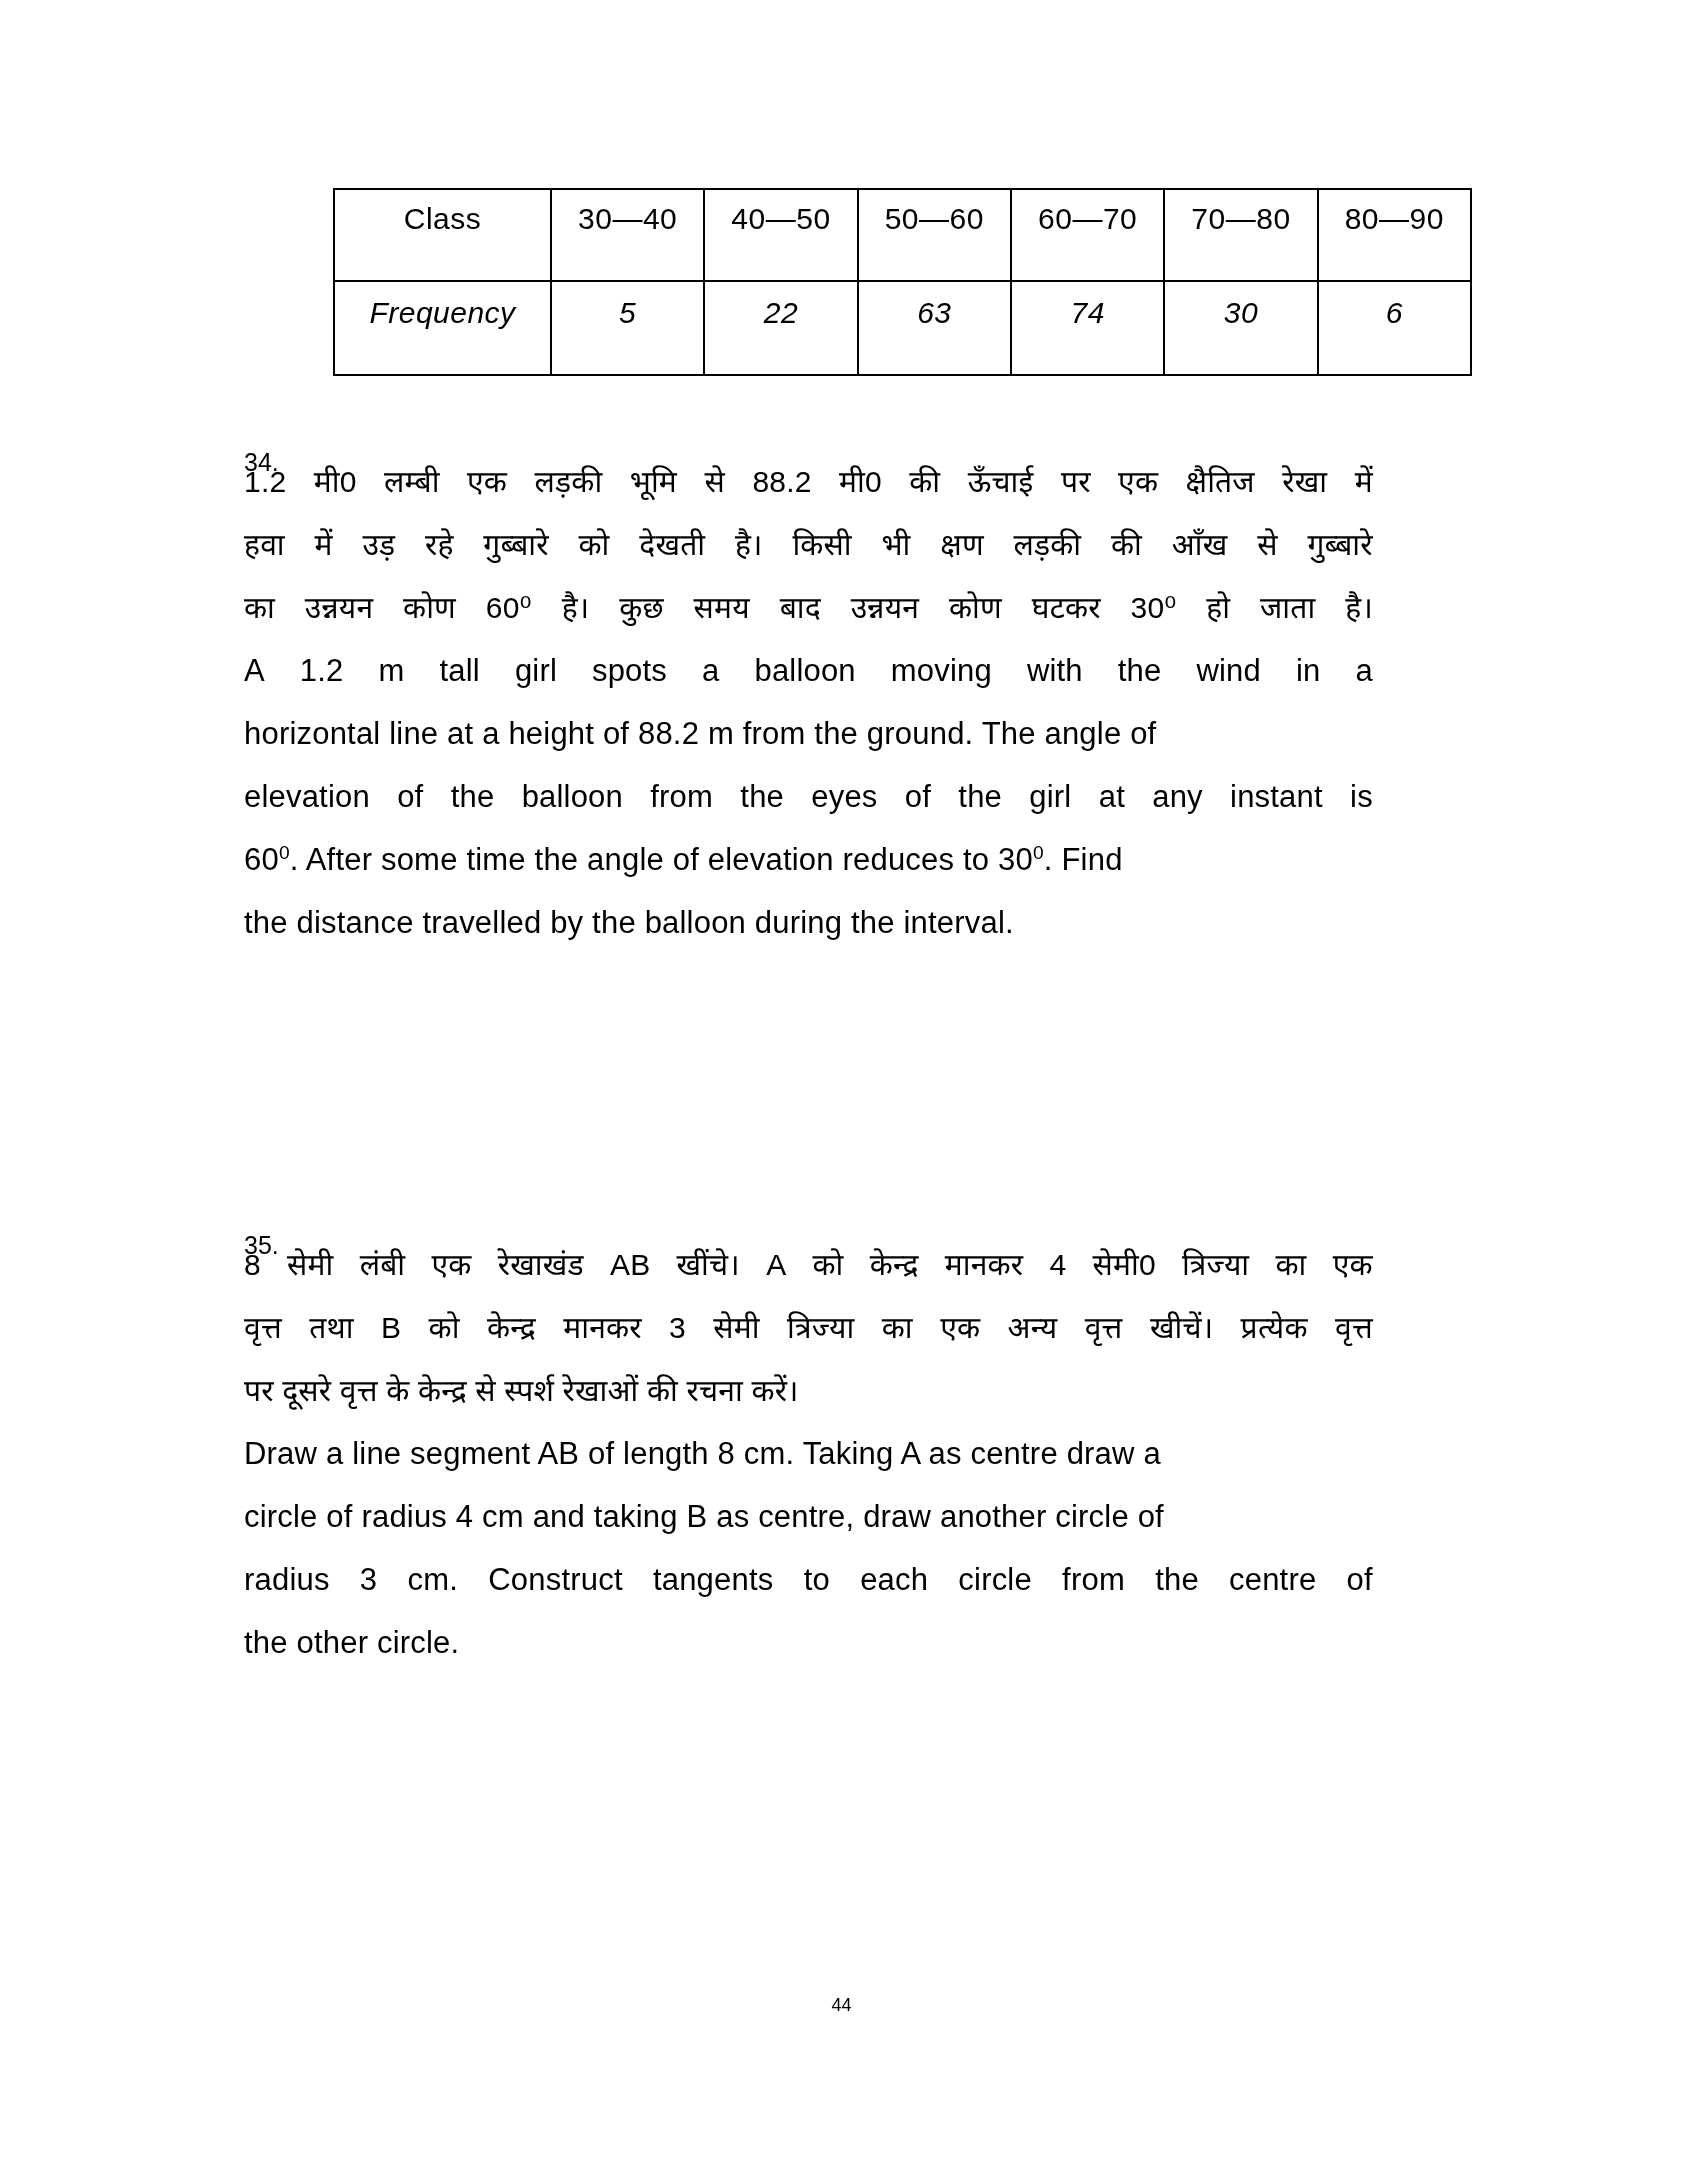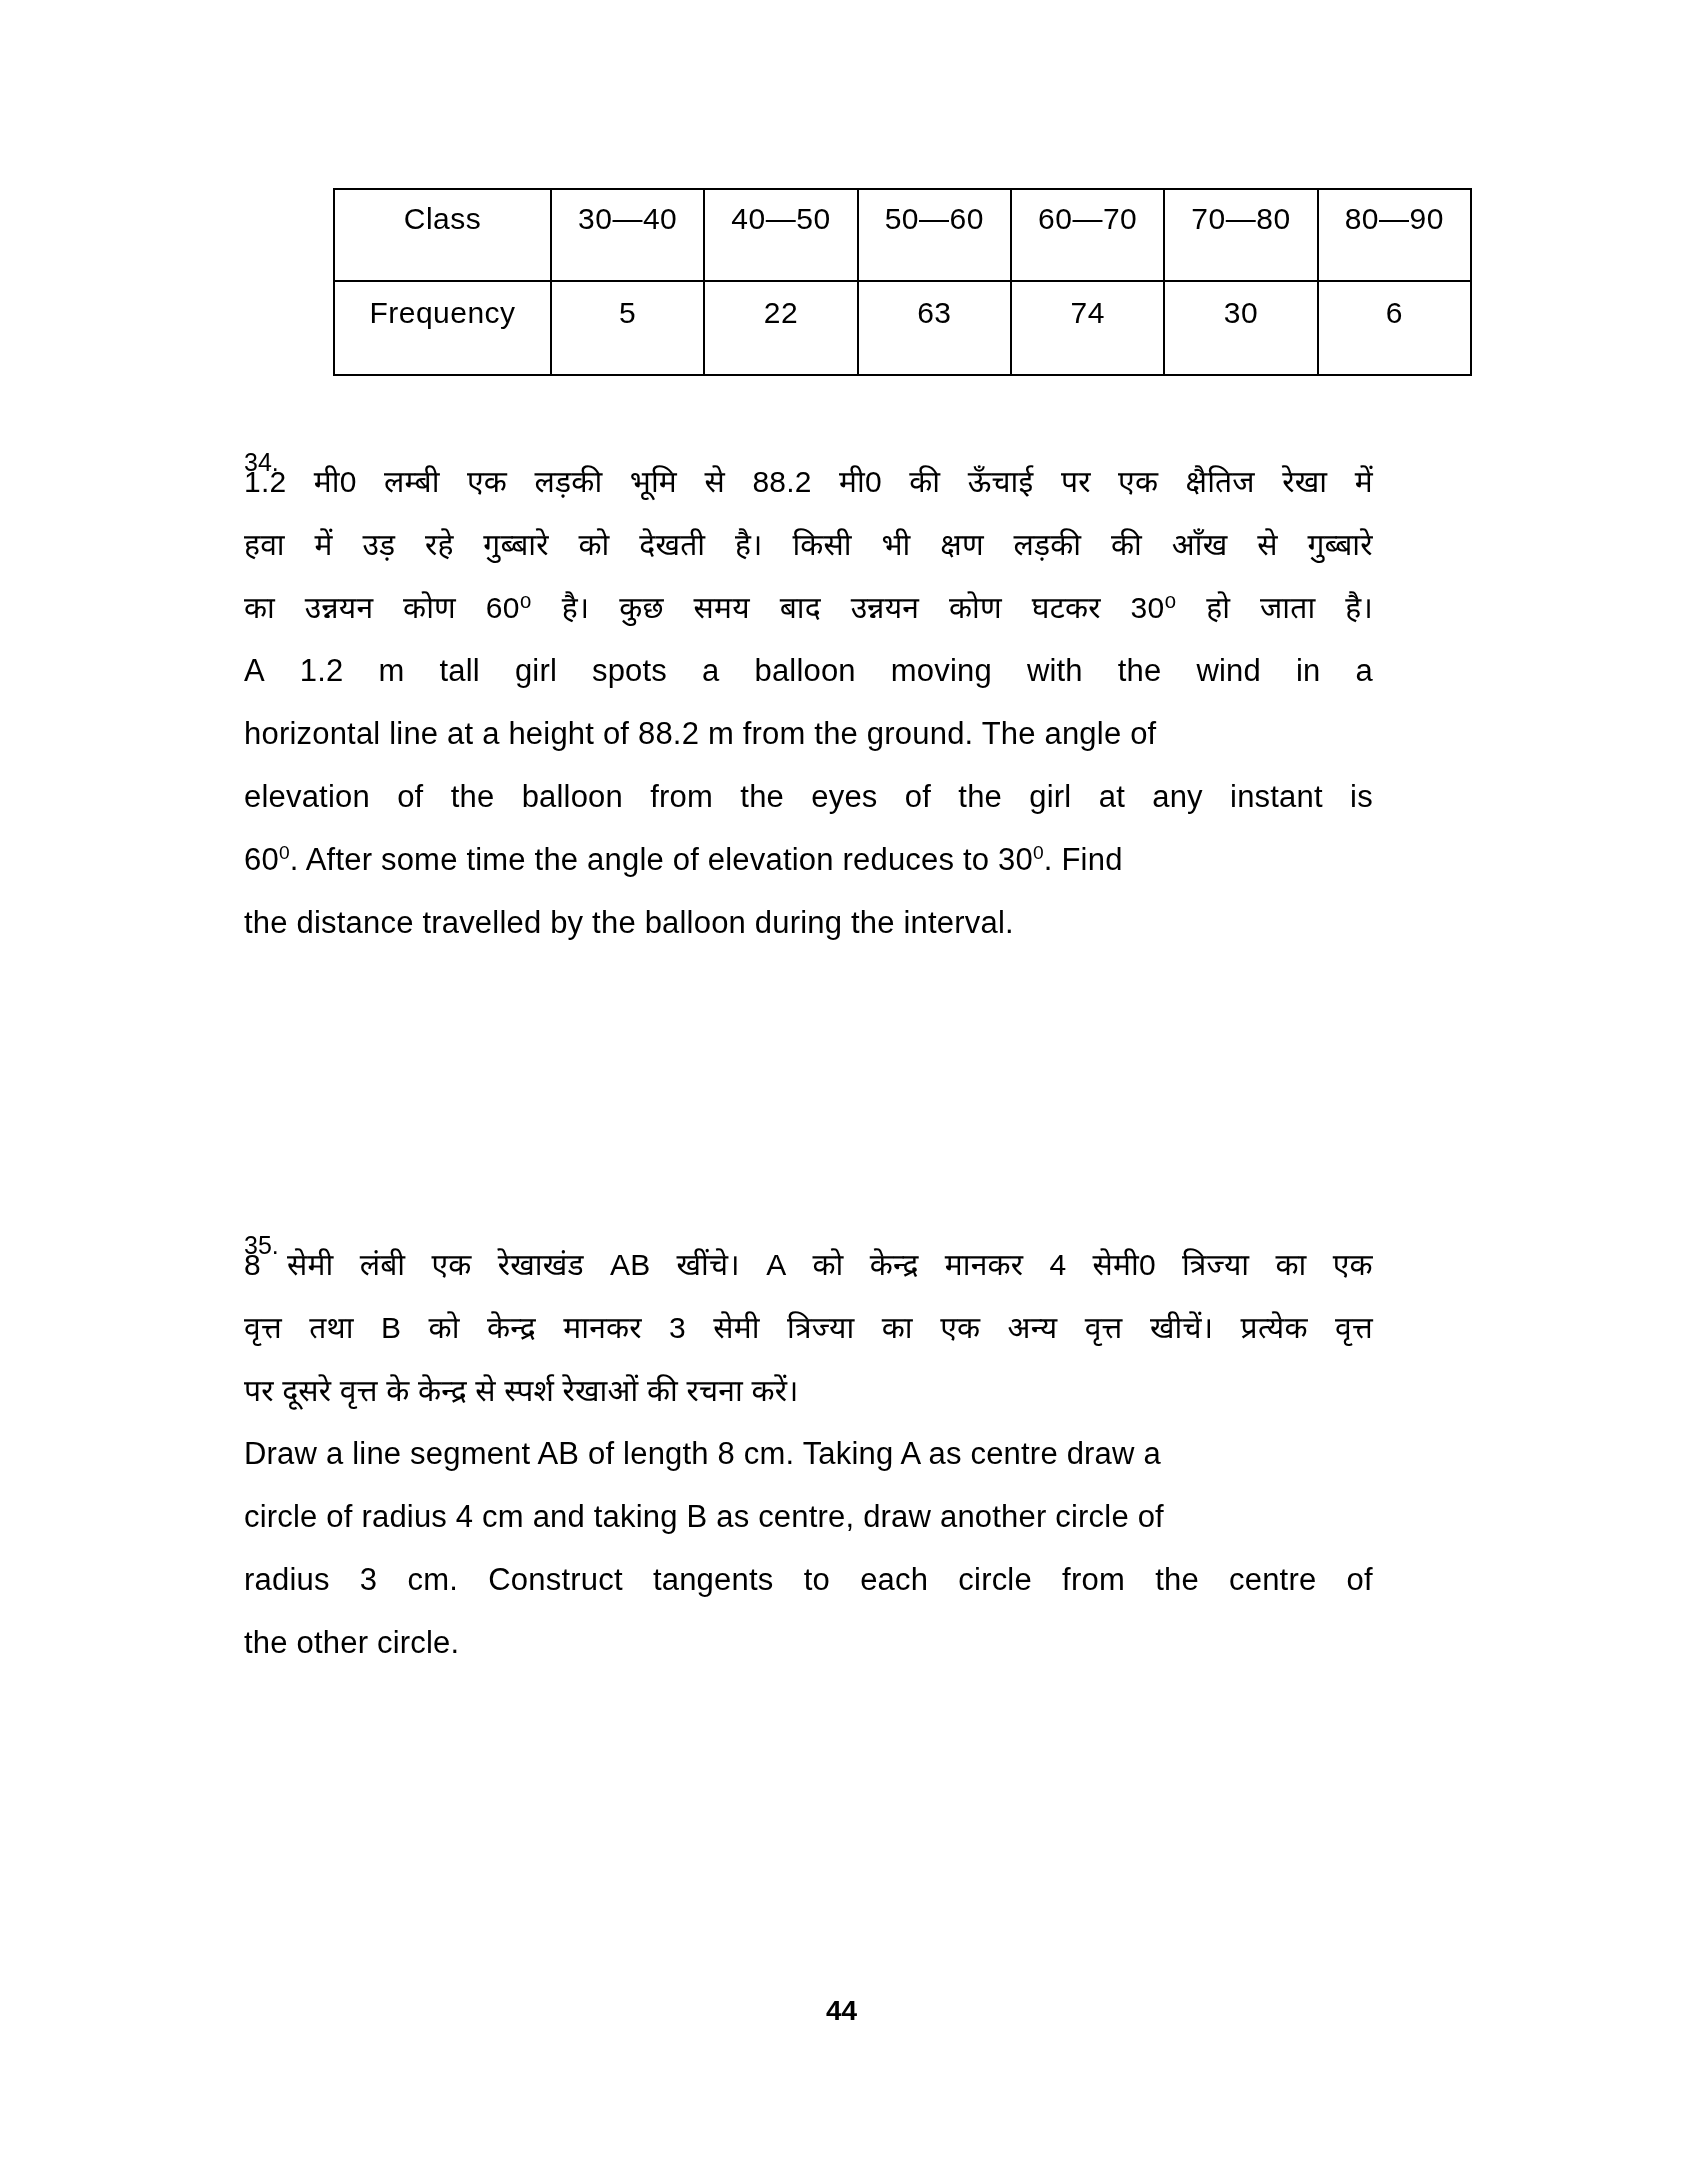--- a/index.html
+++ b/index.html
@@ -44,20 +44,21 @@
     padding-bottom: 44px;
     letter-spacing: 0.5px;
   }
 
   table.freq-table td.label-cell {
     width: 213px;
   }
 
   table.freq-table tr.row-frequency td {
     padding-top: 14px;
+    font-style: italic;
   }
 
   
   .question {
     position: absolute;
     left: 244px;
     width: 1228px;
   }
 
   .q-number {
@@ -113,22 +114,22 @@
     line-height: 0;
   }
 
   
   .page-number {
     position: absolute;
     left: 0;
     top: 1995px;
     width: 1683px;
     text-align: center;
-    font-size: 28px;
-    font-weight: bold;
+    font-size: 18px;
+    font-weight: normal;
     font-family: "Liberation Sans", sans-serif;
   }
 </style>
 </head>
 <body>
 
 <div class="page">
 
   <div class="table-wrap">
     <table class="freq-table">

